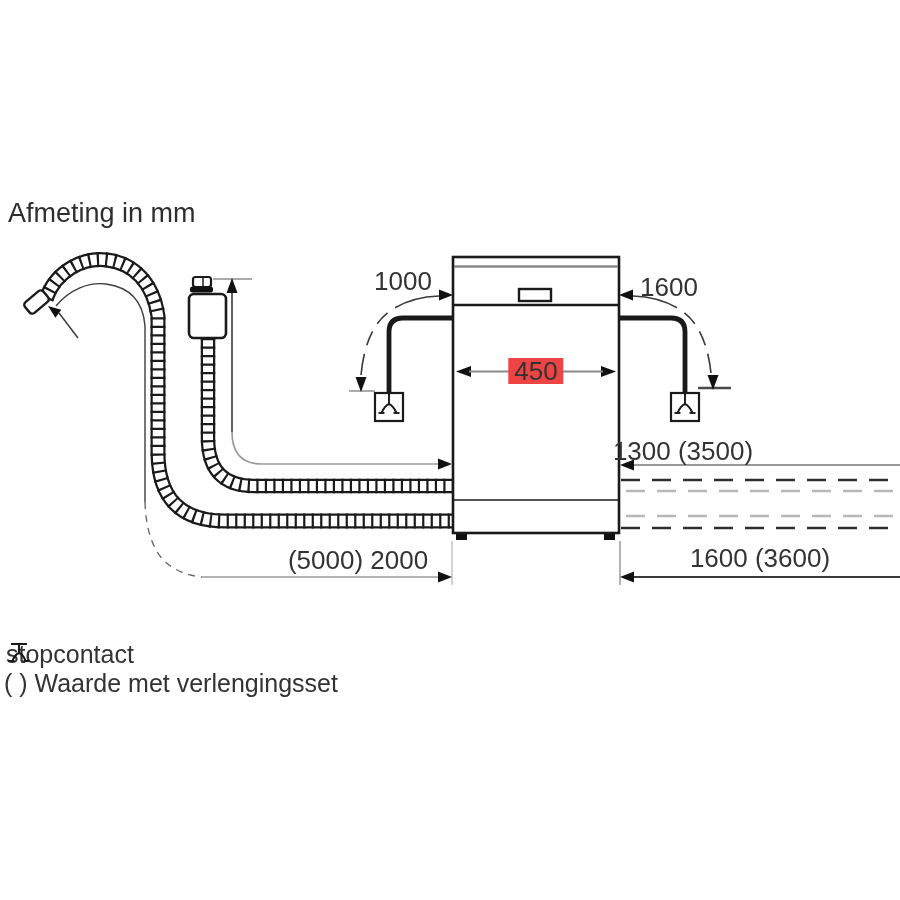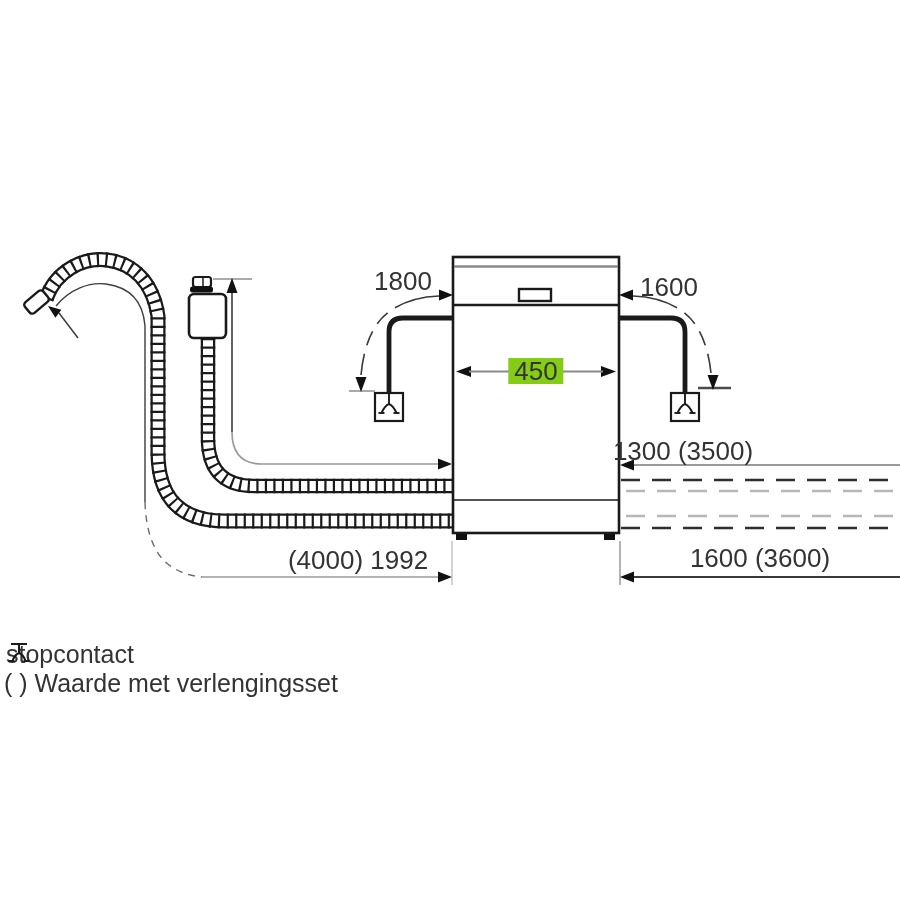--- a/index.html
+++ b/index.html
@@ -1,20 +1,20 @@
 <!DOCTYPE html>
 <html><head>
 <meta charset="utf-8">
 <style>
   html,body{margin:0;padding:0;background:#fff;}
   #stage{position:relative;width:900px;height:900px;background:#fff;overflow:hidden;
          font-family:"Liberation Sans", sans-serif;color:#333;}
   .title{position:absolute;left:8px;top:198px;font-size:27px;letter-spacing:0;color:#2e2e2e;white-space:nowrap;}
   .lbl{position:absolute;transform:translate(-50%,-50%);font-size:26px;color:#333;white-space:nowrap;line-height:1;}
-  .lbl.onwhite{background:#84cc16;padding:0 6px;}
+  .lbl.onwhite{background:#ef4444;padding:0 6px;}
   .legend-row{position:absolute;display:flex;align-items:center;gap:9px;color:#333;font-size:25px;white-space:nowrap;}
   svg{position:absolute;left:0;top:0;}
 </style>
 </head>
 <body>
 
 <div id="stage">
 
   <svg width="900" height="900" viewBox="0 0 900 900">
 
@@ -119,26 +119,27 @@
       <polygon points="452,577 438,571.5 438,582.5"></polygon>
       <polygon points="620,577 634,571.5 634,582.5"></polygon>
 
       <polygon points="456,371.5 471,366 471,377"></polygon>
       <polygon points="616,371.5 601,366 601,377"></polygon>
       <line x1="469" y1="371.5" x2="512" y2="371.5" stroke="#8a8a8a" stroke-width="1.8"></line>
       <line x1="561" y1="371.5" x2="603" y2="371.5" stroke="#8a8a8a" stroke-width="1.8"></line>
     </g>
   </svg>
 
+  <div class="title">Afmeting in mm</div>
 
-  <div class="lbl" style="left:403px;top:281px;">1800</div>
+  <div class="lbl" style="left:403px;top:281px;">1000</div>
   <div class="lbl" style="left:669px;top:287px;">1600</div>
   <div class="lbl onwhite" style="left:536px;top:371px;">450</div>
   <div class="lbl" style="left:683px;top:451px;">1300 (3500)</div>
-  <div class="lbl" style="left:358px;top:560px;">(4000) 1992</div>
+  <div class="lbl" style="left:358px;top:560px;">(5000) 2000</div>
   <div class="lbl" style="left:712px;top:558px;margin-left:48px;">1600 (3600)</div>
 
   <div class="legend-row" style="left:6px;top:640px;">
     <svg width="27" height="26" viewBox="0 0 27 26">
       <g fill="none" stroke="#1a1a1a" stroke-width="2">
         <path d="M5,4 L21,4"></path>
           <path d="M13,4 L13,13"></path>
         <path d="M13,13 C10.5,14 8,16.5 6.5,21"></path>
           <path d="M13,13 C15.5,14 18,16.5 19.5,21"></path>
         <path d="M2.5,21 L8.5,21"></path>

